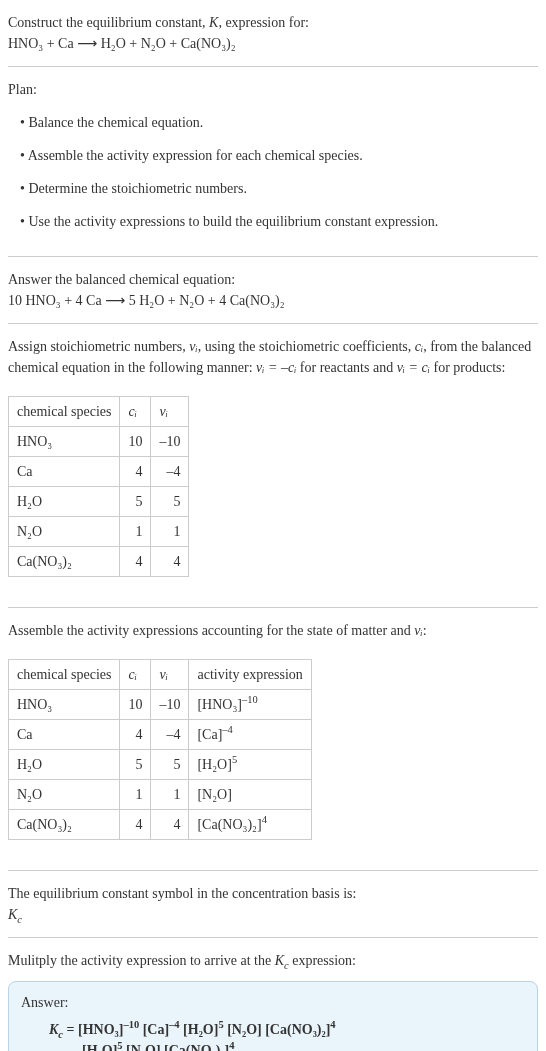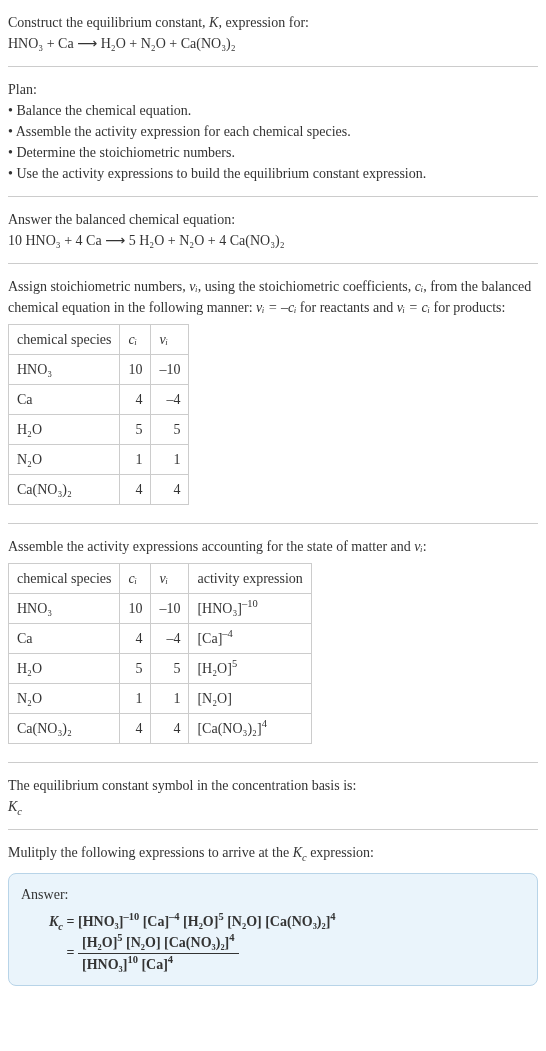--- a/index.html
+++ b/index.html
@@ -13,25 +13,25 @@
   }
   .block {
     padding: 4px 0;
   }
   hr {
     border: none;
     border-top: 1px solid #ccc;
     margin: 8px 0;
   }
   .plan-line {
-    margin: 0;
+    margin: 12px;
   }
   table {
     border-collapse: collapse;
-    margin: 6px 0;
+    margin: 18px 0;
   }
   th, td {
     border: 1px solid #ccc;
     padding: 4px 8px;
     text-align: left;
     font-weight: normal;
   }
   td.num {
     text-align: right;
   }
@@ -186,21 +186,21 @@
 <hr>
 
 <div class="block">
   <div>The equilibrium constant symbol in the concentration basis is:</div>
   <div><i>K</i><sub><i>c</i></sub></div>
 </div>
 
 <hr>
 
 <div class="block">
-  <span>Mulitply the following expressions to arrive at the </span><i>K</i><sub><i>c</i></sub><span> expression:</span>
+  <span>Mulitply the activity expression to arrive at the </span><i>K</i><sub><i>c</i></sub><span> expression:</span>
 </div>
 
 <div class="answer-box">
   <div class="answer-label">Answer:</div>
   <div class="kc-indent">
     <i>K</i><sub><i>c</i></sub><span> = </span><span><span>[HNO₃]</span><sup>–10</sup> <span>[Ca]</span><sup>–4</sup> <span>[H₂O]</span><sup>5</sup> <span>[N₂O]</span> <span>[Ca(NO₃)₂]</span><sup>4</sup></span>
     <br>
     <span style="visibility:hidden;"><i>K</i><sub><i>c</i></sub> </span><span>= </span><span class="frac">
       <span class="num"><span>[H₂O]</span><sup>5</sup> <span>[N₂O]</span> <span>[Ca(NO₃)₂]</span><sup>4</sup></span>
       <span class="den"><span>[HNO₃]</span><sup>10</sup> <span>[Ca]</span><sup>4</sup></span>

